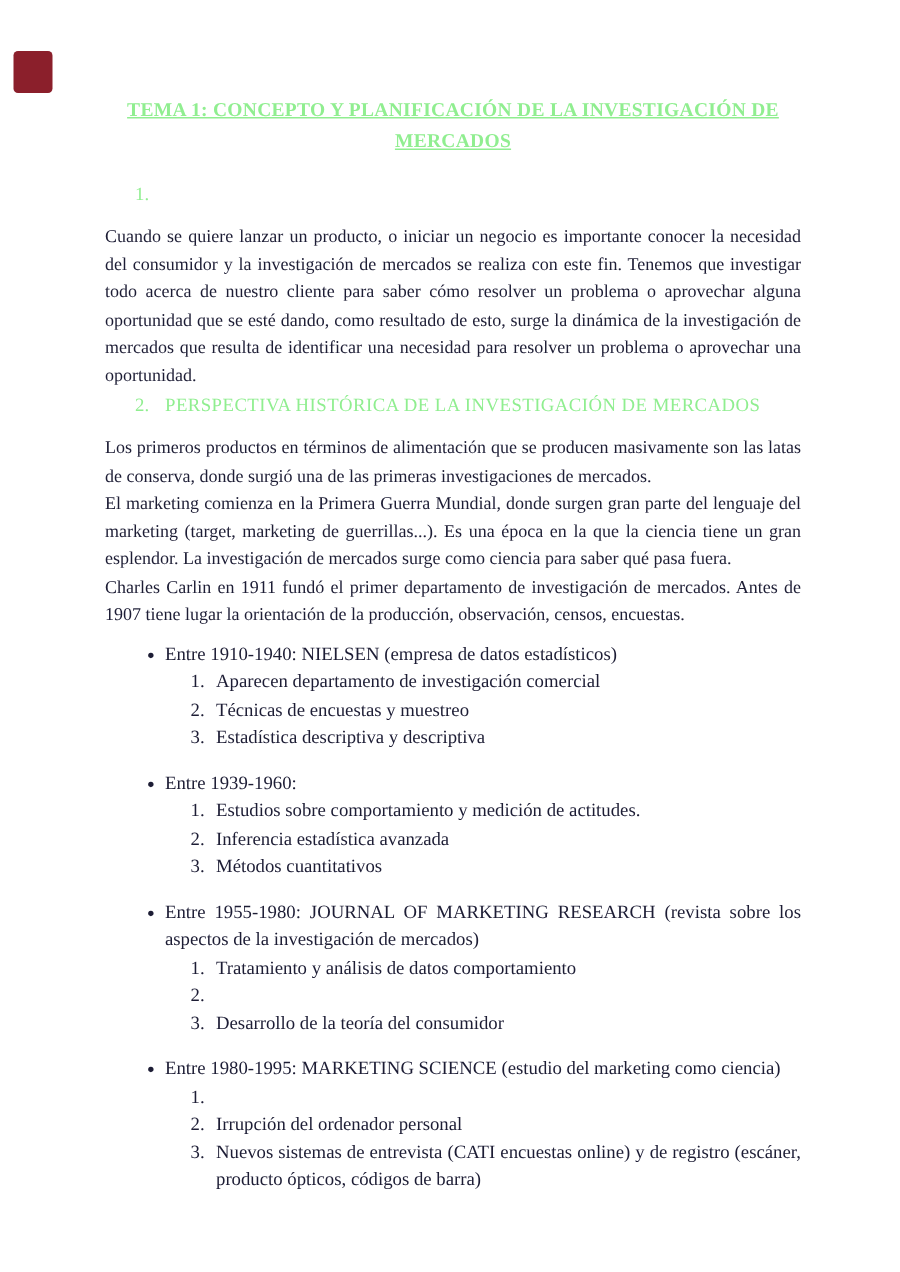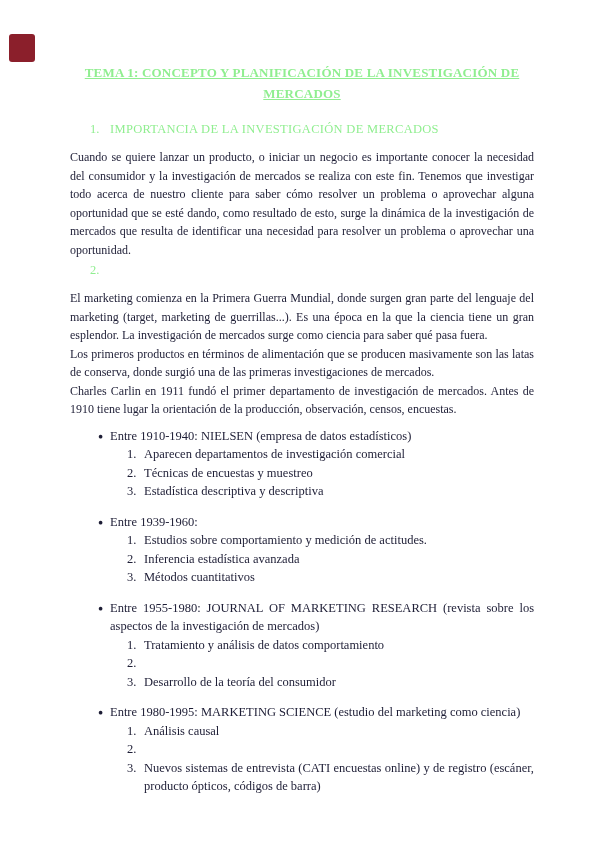--- a/index.html
+++ b/index.html
@@ -76,43 +76,43 @@
 
   <div class="corner-mark"></div>
 
   <h1 class="doc-title">
     <span class="tline">TEMA 1: CONCEPTO Y PLANIFICACIÓN DE LA INVESTIGACIÓN DE</span><br>
     <span class="tline">MERCADOS</span>
   </h1>
 
   <div class="heading h1-block">
     <span class="h-num">1.</span>
-    <span class="h-text">IMPORTANCIA DE LA INVESTIGACIÓN DE MERCADOS</span>
   </div>
 
   <p class="body gap-after">Cuando se quiere lanzar un producto, o iniciar un negocio es importante conocer la necesidad del consumidor y la investigación de mercados se realiza con este fin. Tenemos que investigar todo acerca de nuestro cliente para saber cómo resolver un problema o aprovechar alguna oportunidad que se esté dando, como resultado de esto, surge la dinámica de la investigación de mercados que resulta de identificar una necesidad para resolver un problema o aprovechar una oportunidad.</p>
 
   <div class="heading h2-block">
     <span class="h-num">2.</span>
+    <span class="h-text">PERSPECTIVA HISTÓRICA DE LA INVESTIGACIÓN DE MERCADOS</span>
   </div>
 
   <div class="history-block">
+    <p class="body">Los primeros productos en términos de alimentación que se producen masivamente son las latas de conserva, donde surgió una de las primeras investigaciones de mercados.</p>
     <p class="body">El marketing comienza en la Primera Guerra Mundial, donde surgen gran parte del lenguaje del marketing (target, marketing de guerrillas...). Es una época en la que la ciencia tiene un gran esplendor. La investigación de mercados surge como ciencia para saber qué pasa fuera.</p>
-    <p class="body">Los primeros productos en términos de alimentación que se producen masivamente son las latas de conserva, donde surgió una de las primeras investigaciones de mercados.</p>
-    <p class="body">Charles Carlin en 1911 fundó el primer departamento de investigación de mercados. Antes de 1910 tiene lugar la orientación de la producción, observación, censos, encuestas.</p>
+    <p class="body">Charles Carlin en 1911 fundó el primer departamento de investigación de mercados. Antes de 1907 tiene lugar la orientación de la producción, observación, censos, encuestas.</p>
   </div>
 
   <div class="bullet-group">
     <div class="bullet-line">
       <span class="dot">●</span>
       <div class="bullet-text">Entre 1910-1940: NIELSEN (empresa de datos estadísticos)</div>
     </div>
     <div class="sub-item">
       <span class="sub-num">1.</span>
-      <div class="sub-text">Aparecen departamentos de investigación comercial</div>
+      <div class="sub-text">Aparecen departamento de investigación comercial</div>
     </div>
     <div class="sub-item">
       <span class="sub-num">2.</span>
       <div class="sub-text">Técnicas de encuestas y muestreo</div>
     </div>
     <div class="sub-item">
       <span class="sub-num">3.</span>
       <div class="sub-text">Estadística descriptiva y descriptiva</div>
     </div>
   </div>
@@ -154,24 +154,24 @@
     </div>
   </div>
 
   <div class="bullet-group">
     <div class="bullet-line">
       <span class="dot">●</span>
       <div class="bullet-text">Entre 1980-1995: MARKETING SCIENCE (estudio del marketing como ciencia)</div>
     </div>
     <div class="sub-item">
       <span class="sub-num">1.</span>
-      <div class="sub-text">Análisis causal</div>
     </div>
     <div class="sub-item">
       <span class="sub-num">2.</span>
+      <div class="sub-text">Irrupción del ordenador personal</div>
     </div>
     <div class="sub-item">
       <span class="sub-num">3.</span>
       <div class="sub-text">Nuevos sistemas de entrevista (CATI encuestas online) y de registro (escáner, producto ópticos, códigos de barra)</div>
     </div>
   </div>
 
 </div>
 
 </body></html>

